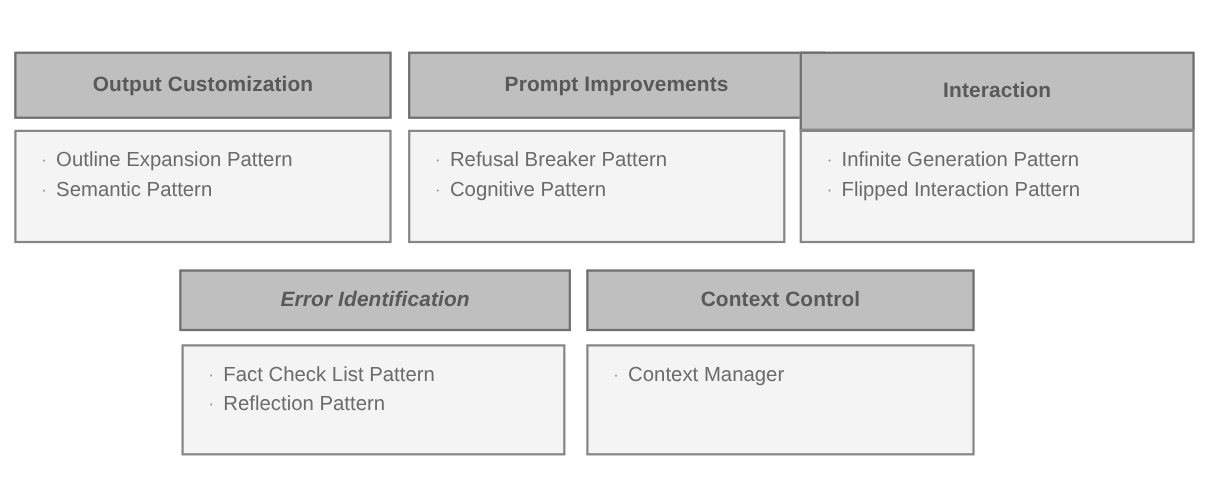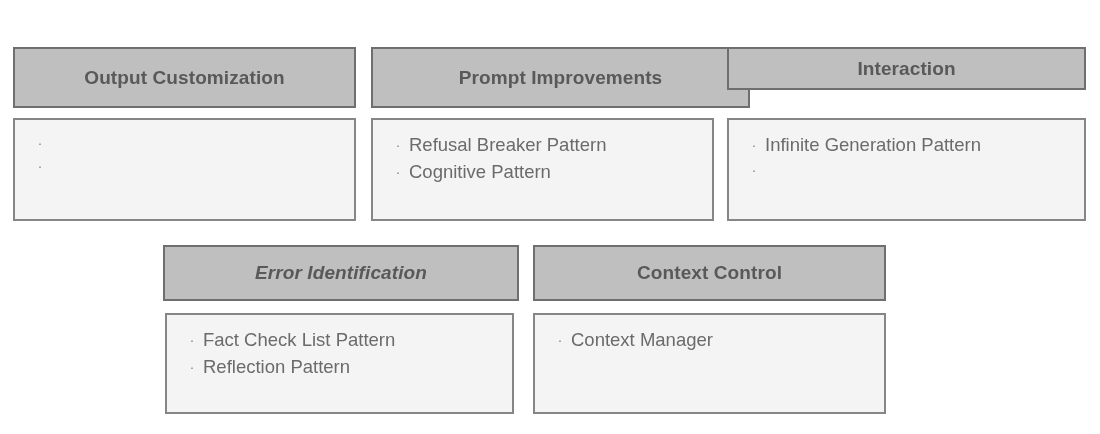--- a/index.html
+++ b/index.html
@@ -86,23 +86,25 @@
 <div class="canvas">
 
   <div class="group">
     <div class="cat-header" style="left:13px; top:47px; width:343px; height:61px;">
       <span class="cat-header-label">Output Customization</span>
     </div>
     <div class="cat-body" style="left:13px; top:118px; width:343px; height:103px;">
       <ul class="pattern-list">
         <li class="pattern-item">
           <span class="bullet">·</span>
+          <span class="pattern-label">Outline Expansion Pattern</span>
         </li>
         <li class="pattern-item">
           <span class="bullet">·</span>
+          <span class="pattern-label">Semantic Pattern</span>
         </li>
       </ul>
     </div>
   </div>
 
   <div class="group">
     <div class="cat-header" style="left:371px; top:47px; width:379px; height:61px;">
       <span class="cat-header-label">Prompt Improvements</span>
     </div>
     <div class="cat-body" style="left:371px; top:118px; width:343px; height:103px;">
@@ -113,31 +115,32 @@
         </li>
         <li class="pattern-item">
           <span class="bullet">·</span>
           <span class="pattern-label">Cognitive Pattern</span>
         </li>
       </ul>
     </div>
   </div>
 
   <div class="group">
-    <div class="cat-header" style="left:727px; top:47px; width:359px; height:43px;">
+    <div class="cat-header" style="left:727px; top:47px; width:359px; height:72px;">
       <span class="cat-header-label">Interaction</span>
     </div>
     <div class="cat-body" style="left:727px; top:118px; width:359px; height:103px;">
       <ul class="pattern-list">
         <li class="pattern-item">
           <span class="bullet">·</span>
           <span class="pattern-label">Infinite Generation Pattern</span>
         </li>
         <li class="pattern-item">
           <span class="bullet">·</span>
+          <span class="pattern-label">Flipped Interaction Pattern</span>
         </li>
       </ul>
     </div>
   </div>
 
   <div class="group">
     <div class="cat-header" style="left:163px; top:245px; width:356px; height:56px;font-style:italic;">
       <span class="cat-header-label">Error Identification</span>
     </div>
     <div class="cat-body" style="left:165px; top:313px; width:349px; height:101px;">

